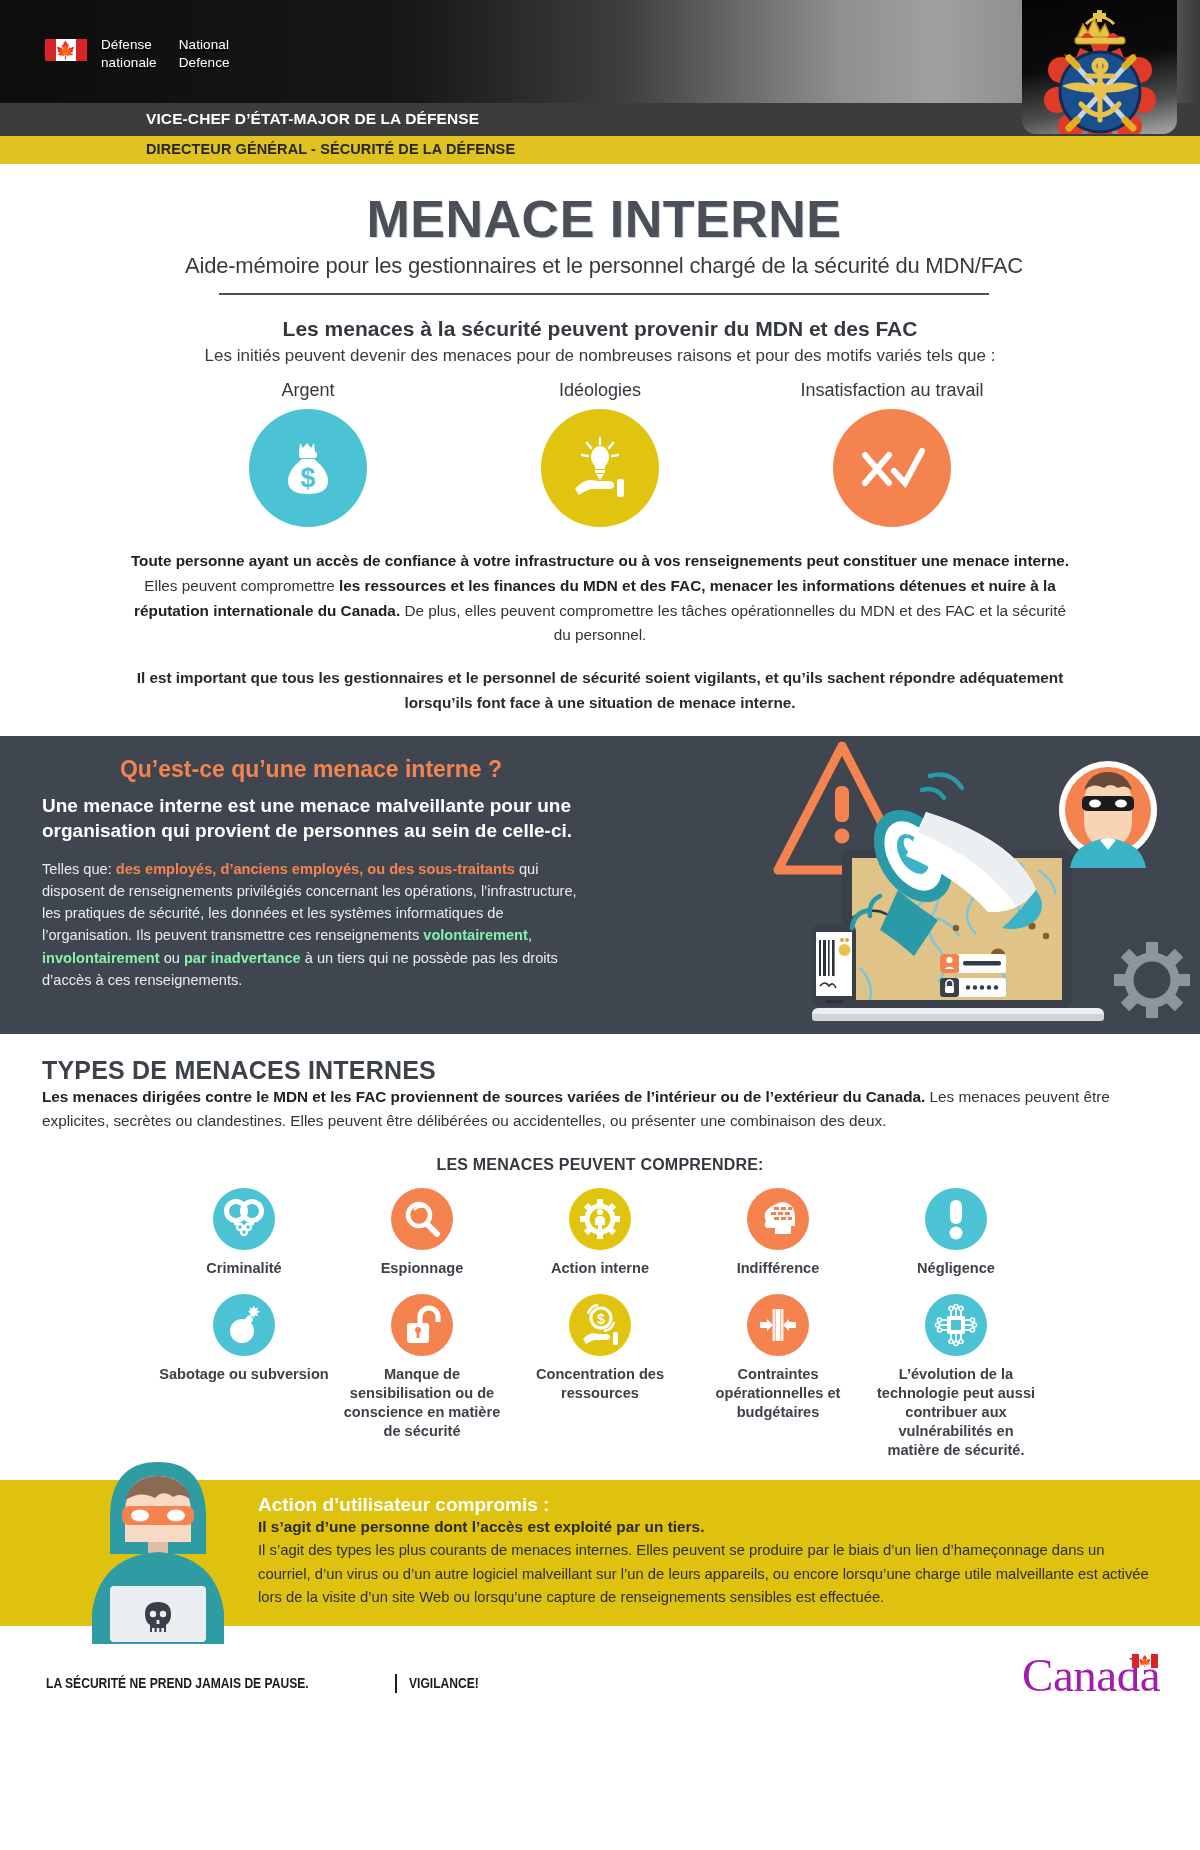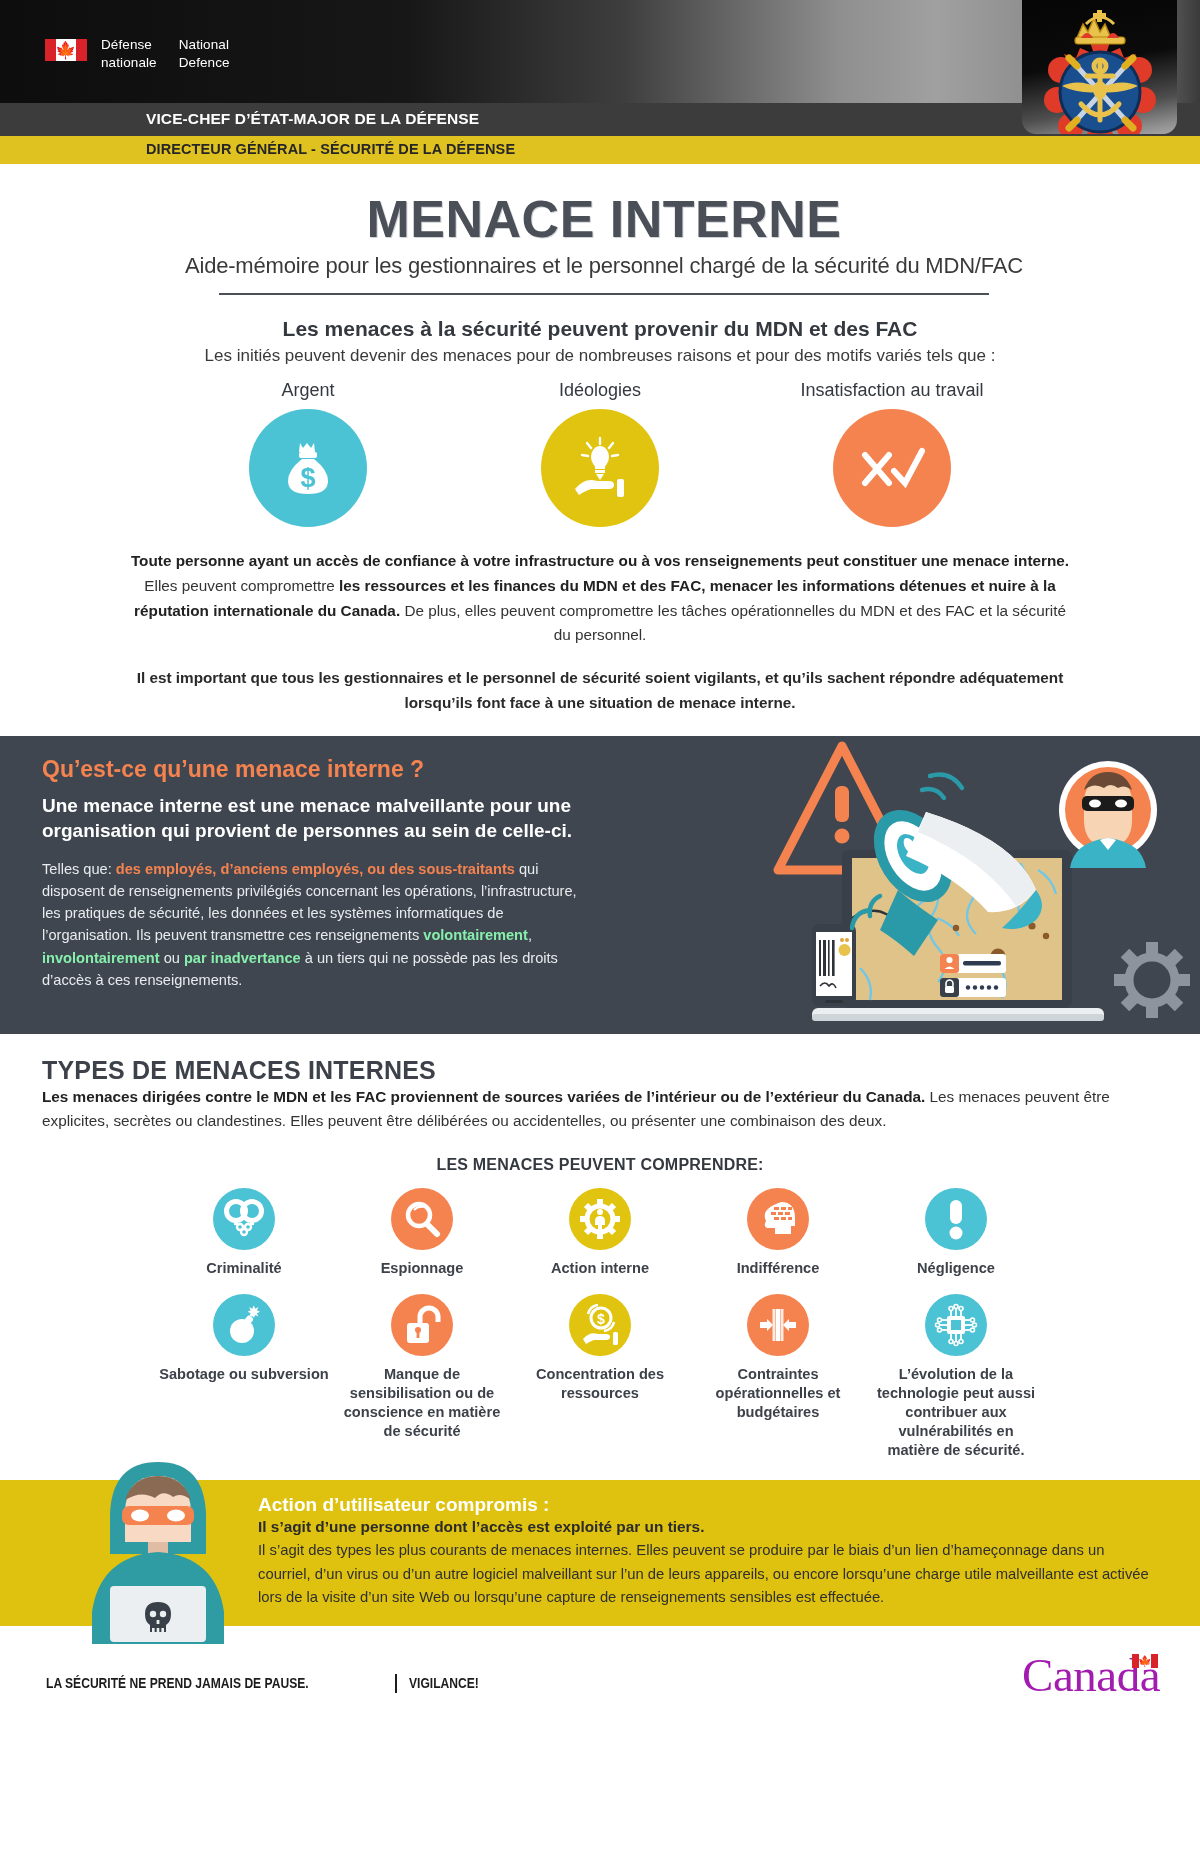--- a/index.html
+++ b/index.html
@@ -17,21 +17,21 @@
     background: linear-gradient(to right, #0d0d0d 0%, #171717 34%, #3e3e3e 52%, #8f8f8f 70%, #a0a0a0 78%, #8a8a8a 88%, #5d5d5d 97%, #3a3a3a 100%);
   }
   .gov-sig { position:absolute; left:45px; top:36px; display:flex; align-items:flex-start; gap:14px; }
   .flag {
     width: 42px; height: 22px; position: relative; background:#fff;
     display:inline-block; flex:none; margin-top:3px;
   }
   .flag .bar { position:absolute; top:0; width:11px; height:22px; background:#d8232a; }
   .flag .bar.l { left:0; } .flag .bar.r { right:0; }
   .flag .leaf { position:absolute; left:50%; top:50%; transform:translate(-50%,-50%); color:#d8232a; font-size:17px; line-height:1; }
-  .gov-words { display:flex; gap:22px; }
+  .gov-words { display:flex; gap:22px;text-decoration:underline; }
   .gov-words div { color:#ffffff; font-size:13.5px; line-height:1.35; letter-spacing:.1px; white-space:nowrap;}
   .hdr-band1 { height:33px; background:#3c3c3c; position:relative; }
   .hdr-band1 span { position:absolute; left:146px; top:7px; color:#fff; font-size:15.5px; font-weight:bold; letter-spacing:.1px; }
   .hdr-band2 { height:28px; background:#dfc220; position:relative; }
   .hdr-band2 span { position:absolute; left:146px; top:5px; color:#262626; font-size:14.5px; font-weight:bold; letter-spacing:.1px; }
 
   
   .crest-plaque {
     position:absolute; right:23px; top:0; width:155px; height:134px;
     border-radius: 0 0 14px 14px;
@@ -63,21 +63,21 @@
   
   .bodytext { width:940px; margin:22px auto 0; text-align:center; font-size:15.3px; line-height:1.62; color:#333; }
   .bodytext b { font-weight:bold; color:#222; }
   .bodytext .p2 { margin-top:18px; font-weight:bold; color:#2a2a2a; }
 
   
   .dark {
     position:relative; margin-top:20px; background:#3f4650; height:298px; overflow:hidden;
   }
   .dark-inner { position:relative; z-index:3; padding:20px 0 0 42px; width:580px; }
-  .dark h3 { color:#f5834f; font-size:23px; font-weight:bold; margin-bottom:10px; }
+  .dark h3 { color:#f5834f; font-size:23px; font-weight:bold; margin-bottom:10px;text-align:center; }
   .dark .big { color:#fff; font-size:19px; font-weight:bold; line-height:1.35; }
   .dark .small { color:#e9ebee; font-size:14.6px; line-height:1.52; margin-top:14px; }
   .dark .small .hl { color:#f5834f; font-weight:bold; }
   .dark .small b { color:#86efac; font-weight:bold;text-align:center; }
   .illo { position:absolute; right:0; top:-8px; z-index:2; }
 
   
   .types { padding:22px 42px 0; }
   .types h3 { font-size:25px; color:#3d424a; letter-spacing:.2px; }
   .types .para { font-size:15.3px; line-height:1.62; color:#333; }

